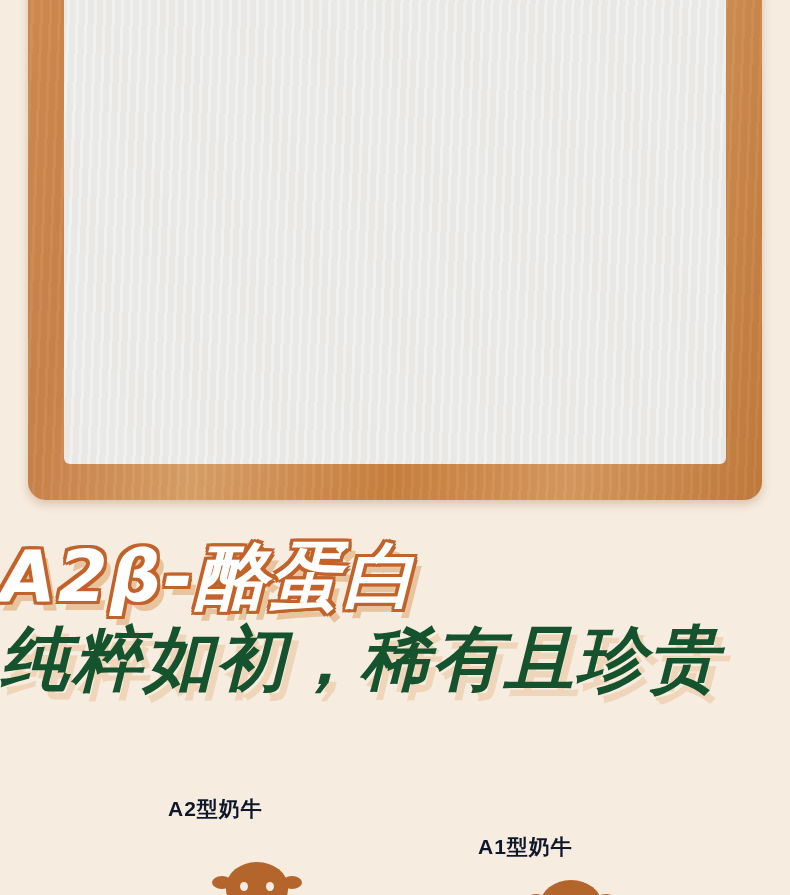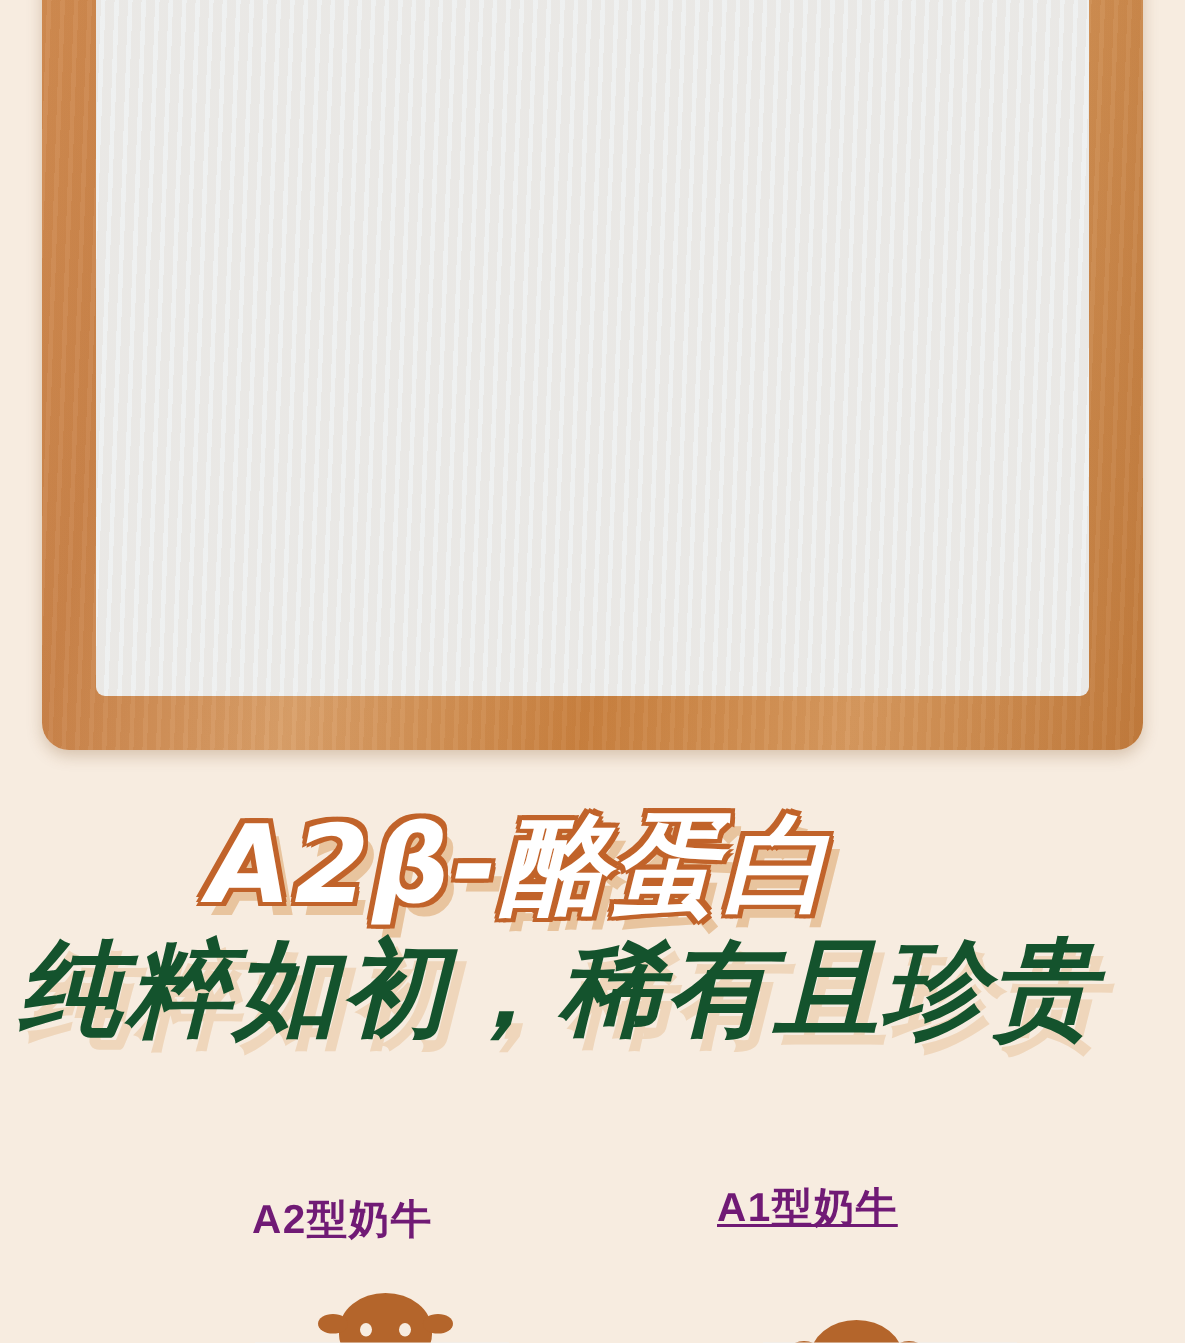--- a/index.html
+++ b/index.html
@@ -44,24 +44,23 @@
     top: 36px;
     right: 36px;
     bottom: 36px;
     background: #eef0f0;
     border-radius: 6px;
   }
 
   
   .headline {
     position: absolute;
-    left: 12px;
+    left: 0;
     top: 540px;
     width: 670px;
-    text-align: center;
   }
   .headline-1, .headline-2 {
     font-family: "DejaVu Sans", sans-serif;
     font-weight: bold;
     font-style: italic;
     letter-spacing: 2px;
     line-height: 1;
     white-space: nowrap;
   }
   .headline-1 {
@@ -75,28 +74,28 @@
   }
   .headline-2 {
     font-size: 70px;
     color: #14532d;
     text-shadow: 6px 8px 0 #efd6bb;
   }
 
   
   .cow-label {
     position: absolute;
-    font-size: 27px;
+    font-size: 21px;
     font-weight: bold;
-    color: #701a75;
+    color: #0f172a;
     letter-spacing: 1px;
     white-space: nowrap;
   }
   .cow-label.a2 { left: 168px; top: 795px; }
-  .cow-label.a1 { left: 478px; top: 787px; text-decoration: underline; }
+  .cow-label.a1 { left: 478px; top: 833px; }
 
   .cow-head {
     position: absolute;
     width: 62px;
     height: 50px;
     border-radius: 50% 50% 45% 45%;
     background: #b4652b;
   }
   .cow-head.a2 { left: 226px; top: 862px; }
   .cow-head.a1 { left: 540px; top: 880px; }

